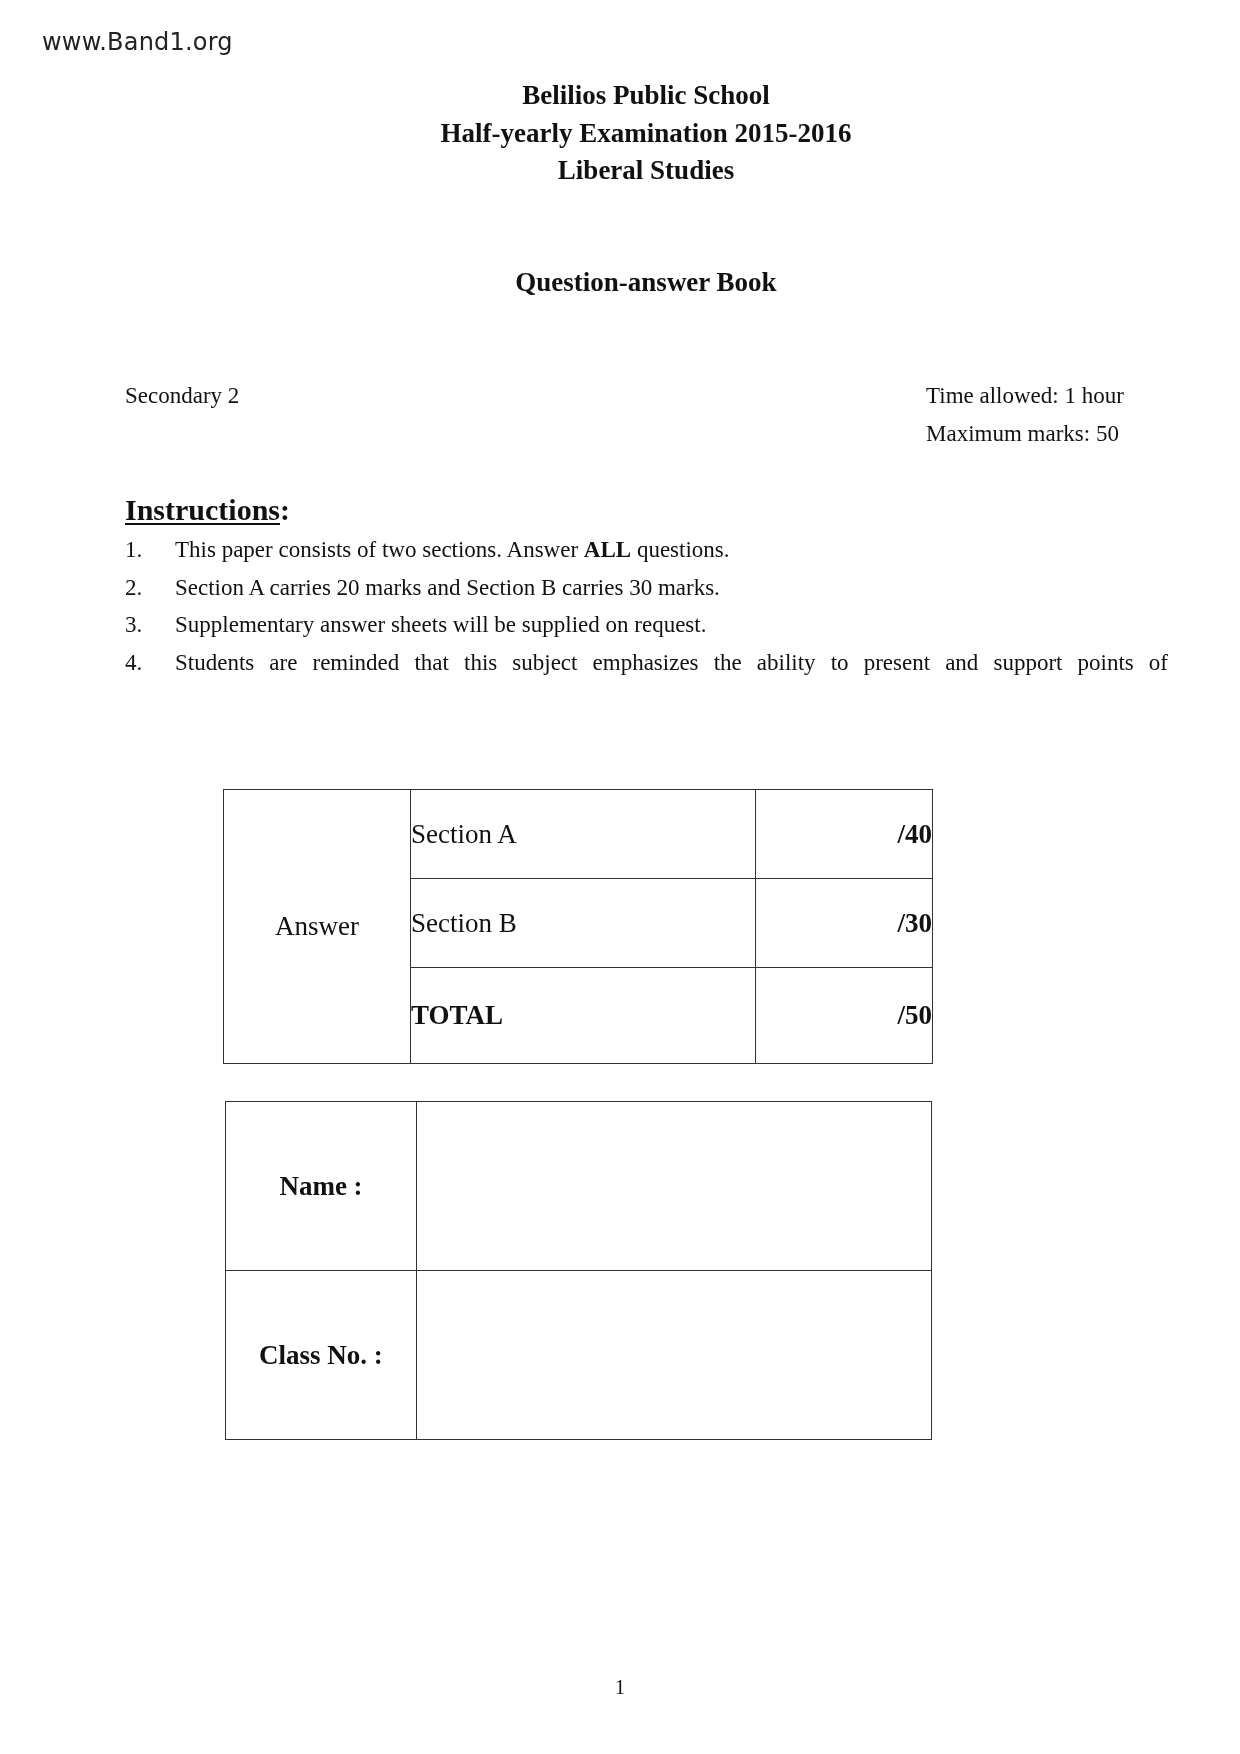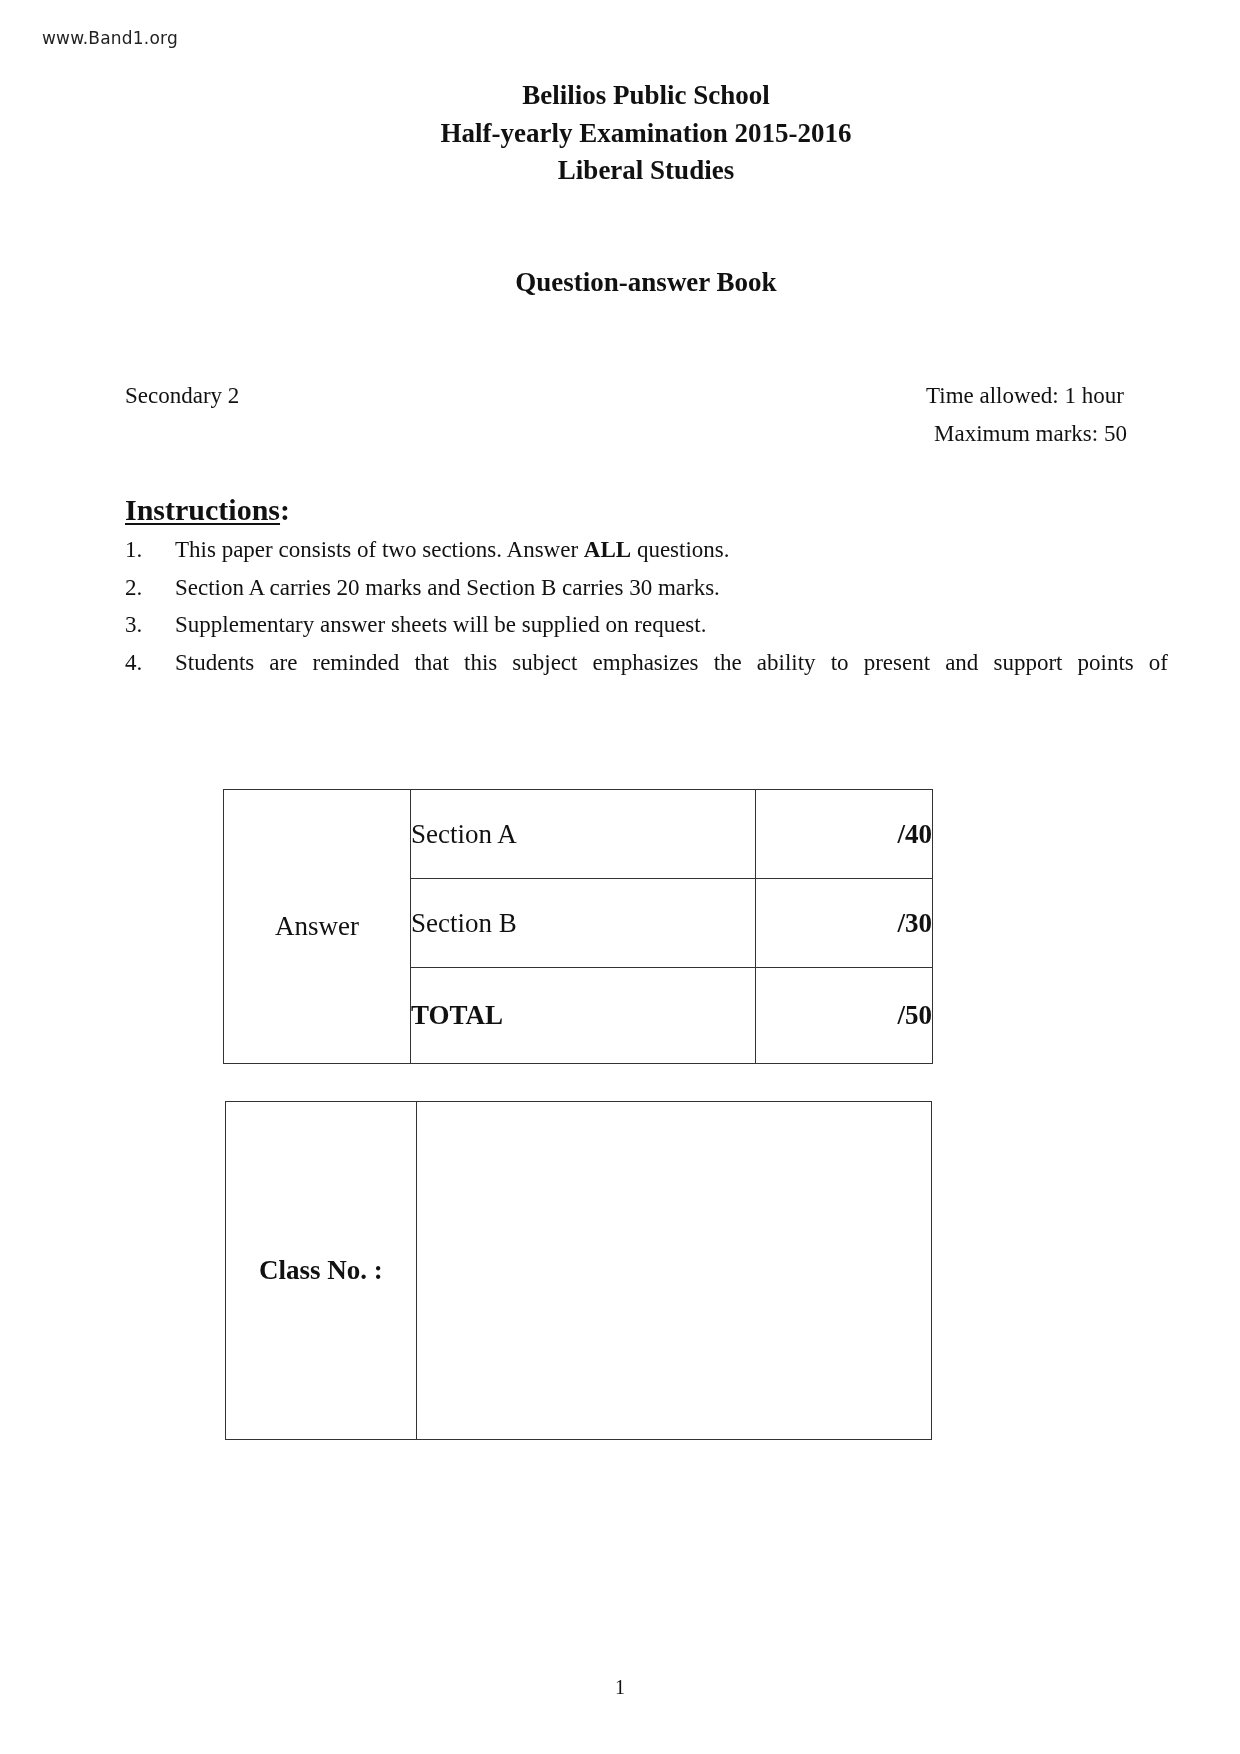--- a/index.html
+++ b/index.html
@@ -1,27 +1,27 @@
 <!DOCTYPE html>
 <html><head>
   <meta charset="utf-8">
   <style>
     html, body { margin: 0; padding: 0; background: #ffffff; }
     body { width: 1240px; height: 1754px; position: relative; overflow: hidden; color: #111111; font-family: "Liberation Serif", serif; }
     .abs { position: absolute; }
-    .watermark { left: 42px; top: 28px; font-family: "DejaVu Sans", sans-serif; font-size: 17px; color: #222222; letter-spacing: 0.2px; }
+    .watermark { left: 42px; top: 28px; font-family: "DejaVu Sans", sans-serif; font-size: 24px; color: #222222; letter-spacing: 0.2px; }
     .hdr { left: 0; width: 1292px; text-align: center; font-weight: bold; font-size: 27px; line-height: 38px; }
     .hdr1 { top: 76px; }
     .hdr2 { top: 114px; }
     .hdr3 { top: 151px; }
     .book { top: 263px; font-size: 27px; }
     .meta { font-size: 23px; line-height: 30px; }
     .sec { left: 125px; top: 381px; }
     .time { left: 926px; top: 381px; }
-    .maxm { left: 926px; top: 419px; margin-left: 8px; }
+    .maxm { left: 926px; top: 419px; }
     .instr-h { left: 125px; top: 493px; font-size: 30px; font-weight: bold; }
     .instr-h .u { text-decoration: underline; text-underline-offset: 3px; text-decoration-thickness: 2px; }
     .instr { left: 125px; top: 531px; width: 1043px; font-size: 23px; }
     .instr-item { display: flex; line-height: 37.5px; }
     .instr-num { width: 50px; flex: none; }
     .instr-text { flex: 1; text-align: justify; }
     .instr-cont { padding-left: 50px; line-height: 37.5px; }
 
     table.marks { position: absolute; left: 223px; top: 789px; width: 710px; height: 272px; border-collapse: collapse; }
     table.marks td { border: 1.6px solid #333333; padding: 0; font-size: 27px; }
@@ -88,20 +88,24 @@
   </tr>
   <tr class="r3">
     <td class="total-name">TOTAL</td>
     <td class="sec-score total-score">/50</td>
   </tr>
 </tbody>
   </table>
 
 <table class="info">
   <tbody>
+      <tr>
+    <td class="info-label">Name :</td>
+    <td class="info-field"></td>
+  </tr>
   <tr>
     <td class="info-label">Class No. :</td>
     <td class="info-field"></td>
   </tr>
 </tbody>
   </table>
 
 <div class="abs pagenum">1</div>
 
 </body></html>

